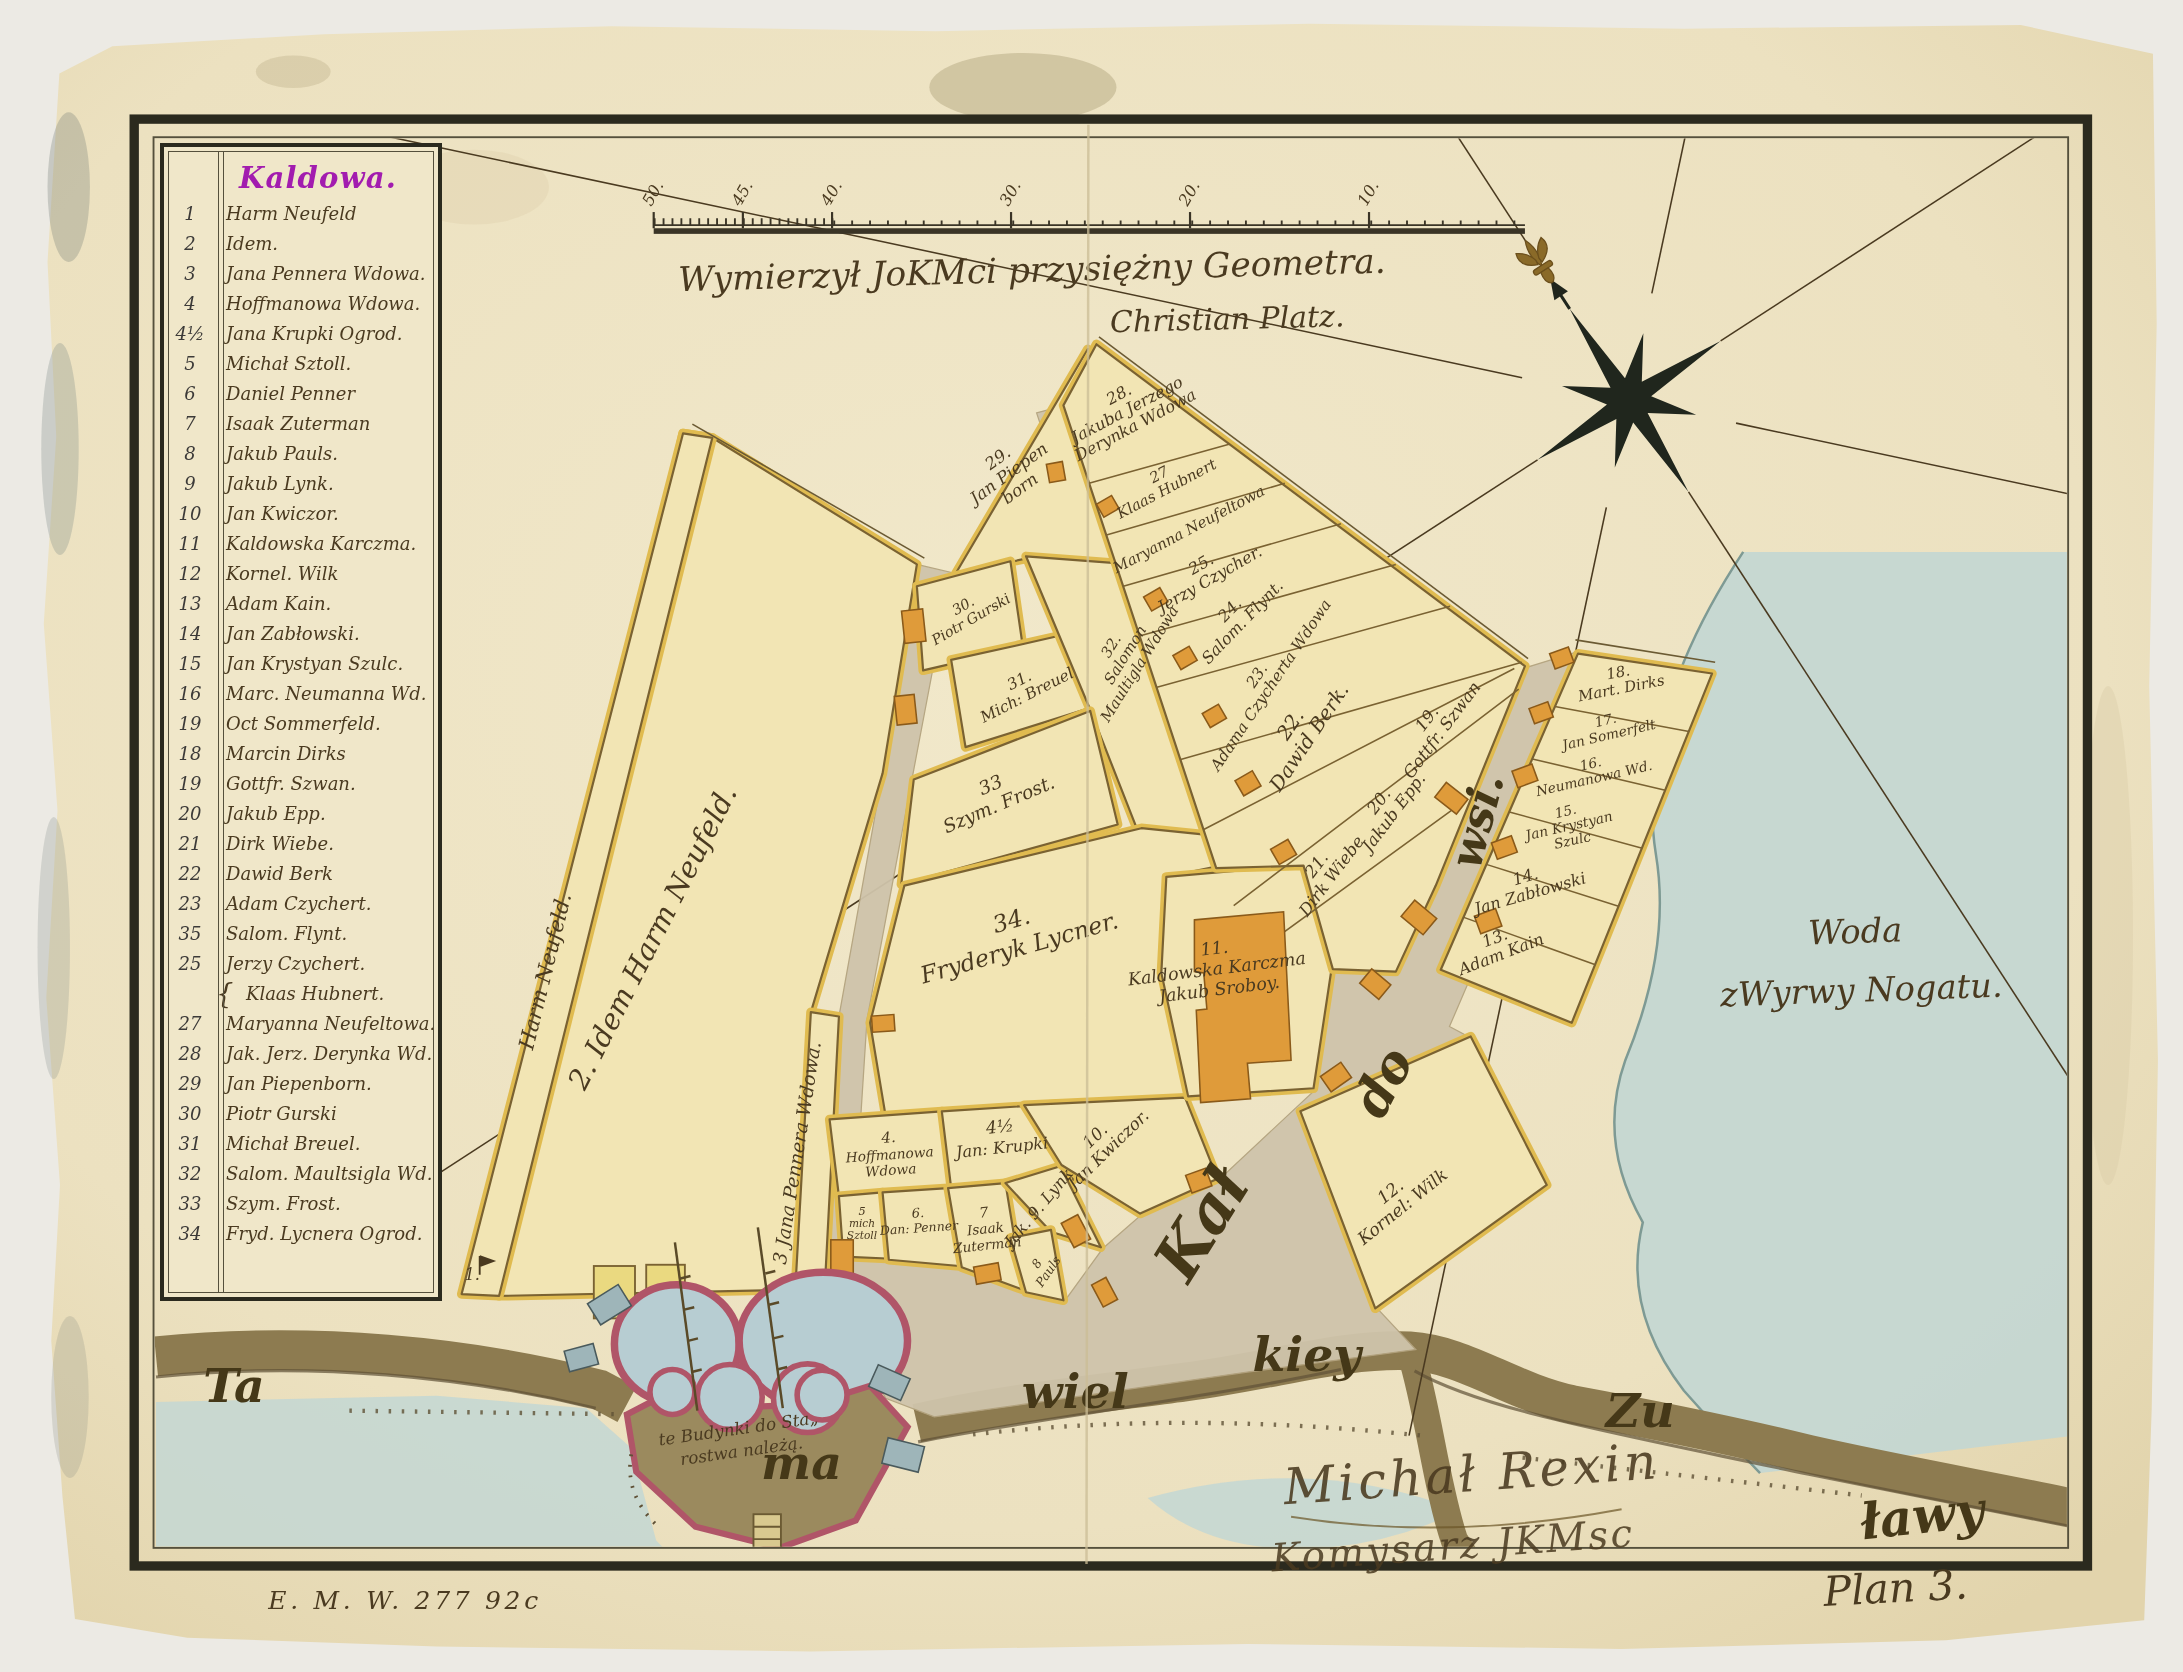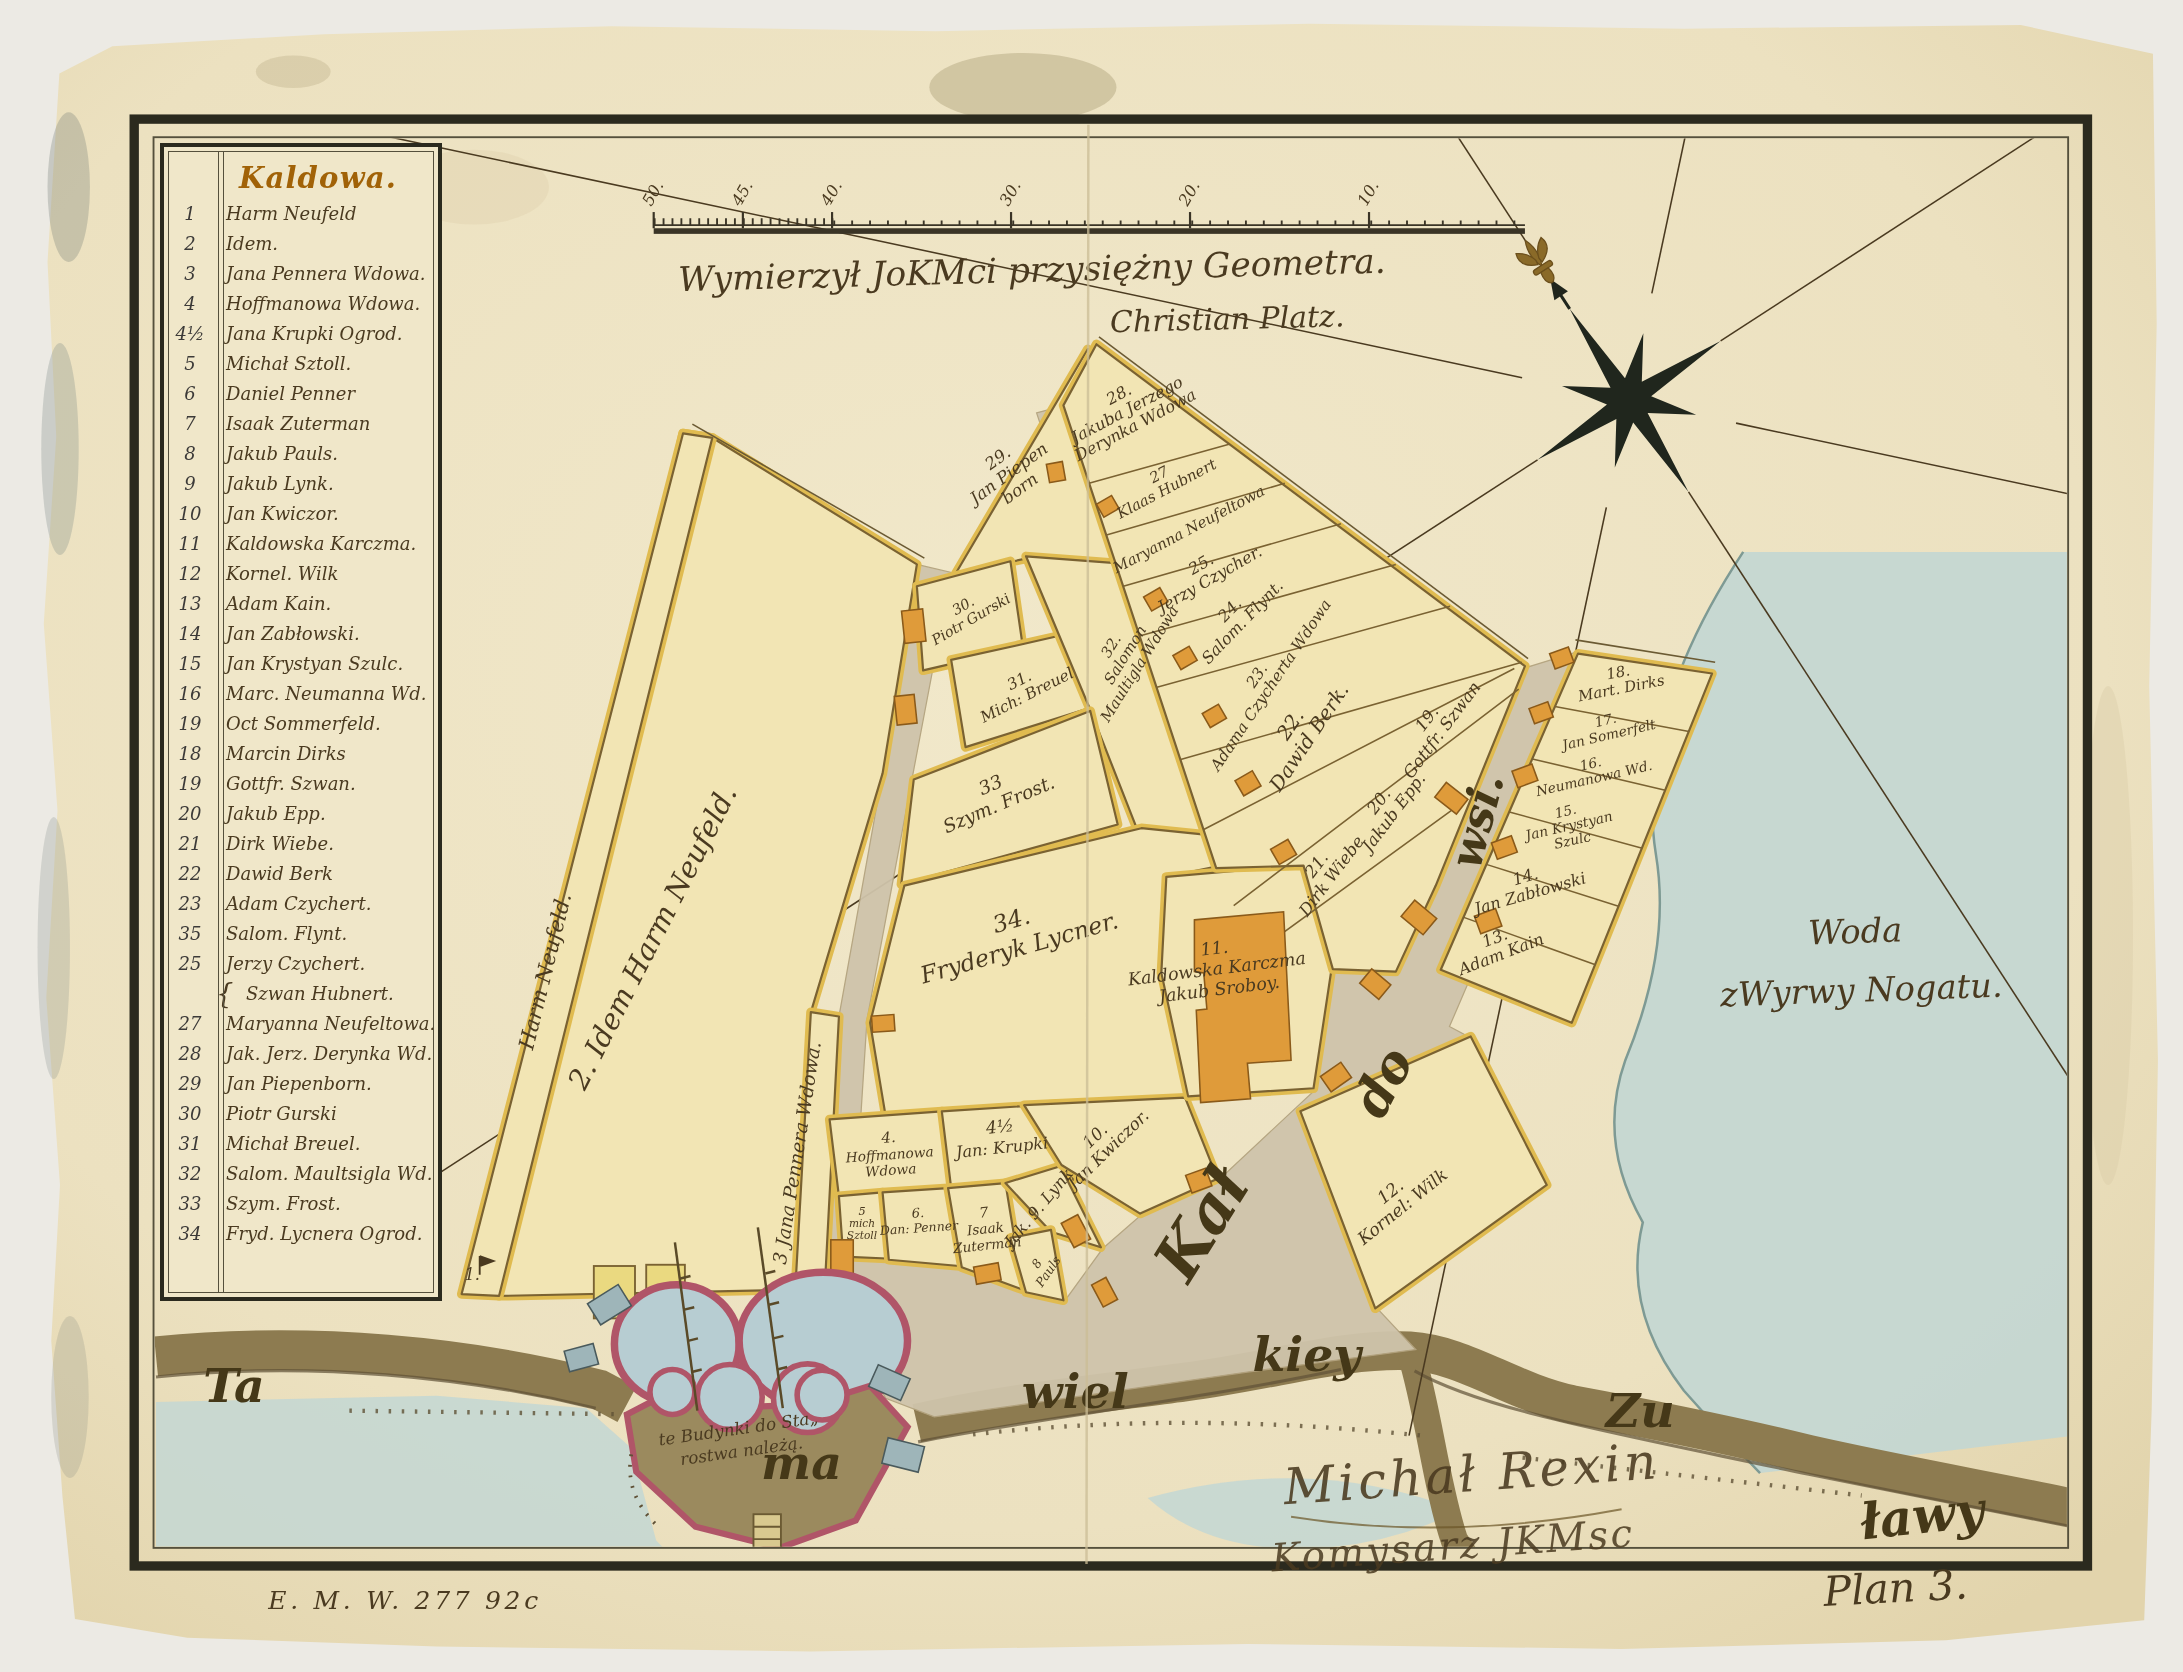--- a/index.html
+++ b/index.html
@@ -13,21 +13,21 @@
   .parcelLine{fill:none;stroke:#7a6232;stroke-width:3.5;stroke-linejoin:round;}
   .divline{stroke:#7a6232;stroke-width:2.5;fill:none;}
   .road{fill:#cfc4ab;stroke:#b3a37f;stroke-width:2;opacity:.95;}
   .bld{fill:#df9b3a;stroke:#8a5a1a;stroke-width:2.5;}
   
   #legend{position:absolute;left:160px;top:143px;width:282px;height:1158px;
           background:#f0e7c9;border:4.4px solid #2b2a1e;box-sizing:border-box;z-index:5;}
   #legendInner{position:absolute;left:3.7px;top:3.7px;right:3.7px;bottom:3.7px;border:1.6px solid #55503c;}
   #legendDivider{position:absolute;left:54px;top:3.7px;bottom:3.7px;width:4.4px;
           border-left:1.6px solid #55503c;border-right:1.6px solid #55503c;}
-  #legendTitle{margin:13.7px 0 3.7px 75px;font-size:29px;font-weight:bold;font-style:italic;color:#a16207;letter-spacing:1.2px;}
+  #legendTitle{margin:13.7px 0 3.7px 75px;font-size:29px;font-weight:bold;font-style:italic;color:#a21caf;letter-spacing:1.2px;}
   .lrow{height:30px;display:flex;align-items:center;color:#4a3a20;font-style:italic;}
   .lnum{width:52px;text-align:center;font-size:18px;flex:none;color:#3c3a38;}
   .lname{font-size:18px;margin-left:10px;white-space:nowrap;}
   .brace{font-size:27.4px;margin-right:2.5px;color:#4a3a20;}
 </style>
 </head>
 <body>
 
 <div id="stage">
 <svg id="mapsvg" width="2183" height="1672" viewBox="0 0 3500 2681">
@@ -583,21 +583,21 @@
           <span class="lnum">35</span>
           <span class="lname">Salom. Flynt.</span>
         </div>
         <div class="lrow">
           <span class="lnum">25</span>
           <span class="lname">Jerzy Czychert.</span>
         </div>
         <div class="lrow">
           <span class="lnum"></span>
           <span class="brace">{</span>
-          <span class="lname">Szwan Hubnert.</span>
+          <span class="lname">Klaas Hubnert.</span>
         </div>
         <div class="lrow">
           <span class="lnum">27</span>
           <span class="lname">Maryanna Neufeltowa.</span>
         </div>
         <div class="lrow">
           <span class="lnum">28</span>
           <span class="lname">Jak. Jerz. Derynka Wd.</span>
         </div>
         <div class="lrow">

